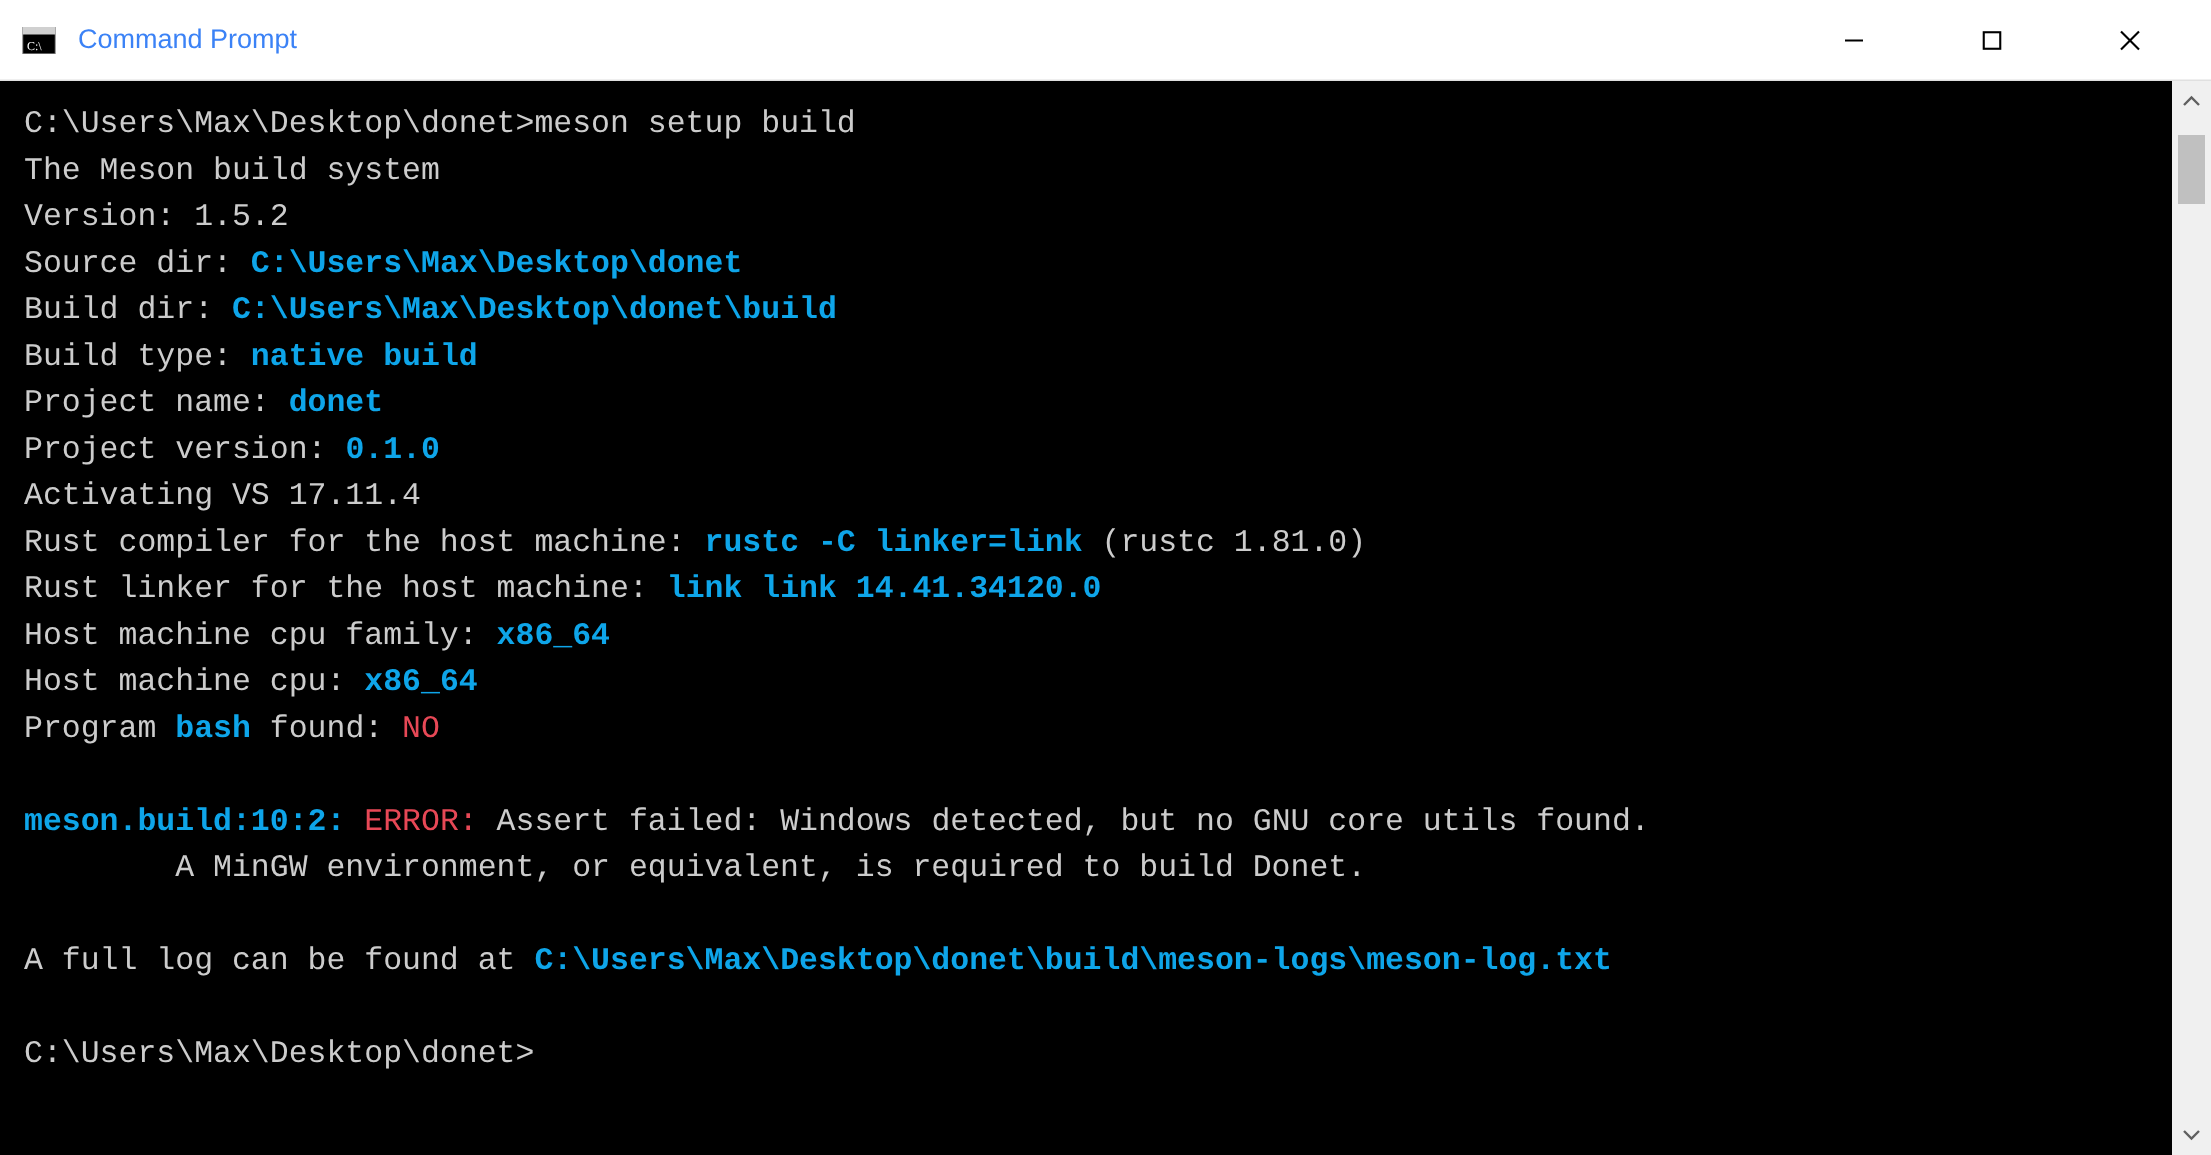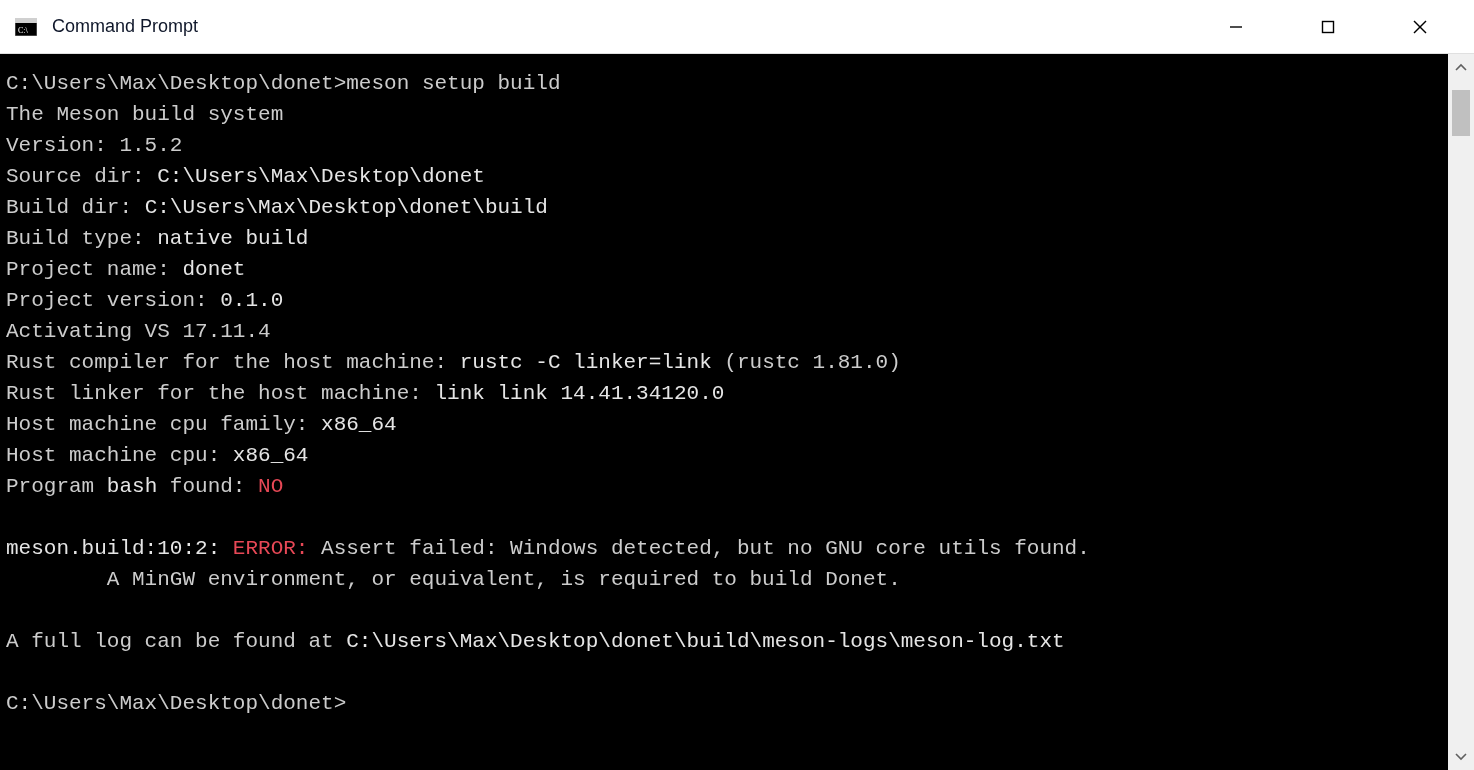--- a/index.html
+++ b/index.html
@@ -28,21 +28,21 @@
   .titlebar-icon {
     width: 24px;
     height: 24px;
     margin-right: 14px;
     display: flex;
     align-items: center;
     justify-content: center;
   }
   .titlebar-title {
     font-size: 18px;
-    color: #0f172a;
+    color: #3b82f6;
     flex: 1;
   }
   .win-controls {
     display: flex;
     gap: 0;
   }
   .win-btn {
     width: 92px;
     height: 54px;
     display: flex;
@@ -56,25 +56,25 @@
     display: flex;
     min-height: 0;
   }
   .console {
     flex: 1;
     background: #000000;
     color: #cccccc;
     font-family: "Consolas", "Courier New", monospace;
     font-size: 21px;
     line-height: 31px;
-    padding: 14px 6px 8px 6px;
+    padding: 14px 6px 8px 16px;
     white-space: pre;
     overflow: hidden;
   }
-  .console .bold { font-weight: normal; color: #e5e5e5; }
+  .console .bold { font-weight: bold; color: #0ea5e9; }
   .console .red  { color: #e74856; font-weight: normal; }
   .scrollbar {
     width: 26px;
     background: #f0f0f0;
     position: relative;
     display: flex;
     flex-direction: column;
     align-items: center;
     justify-content: space-between;
   }

